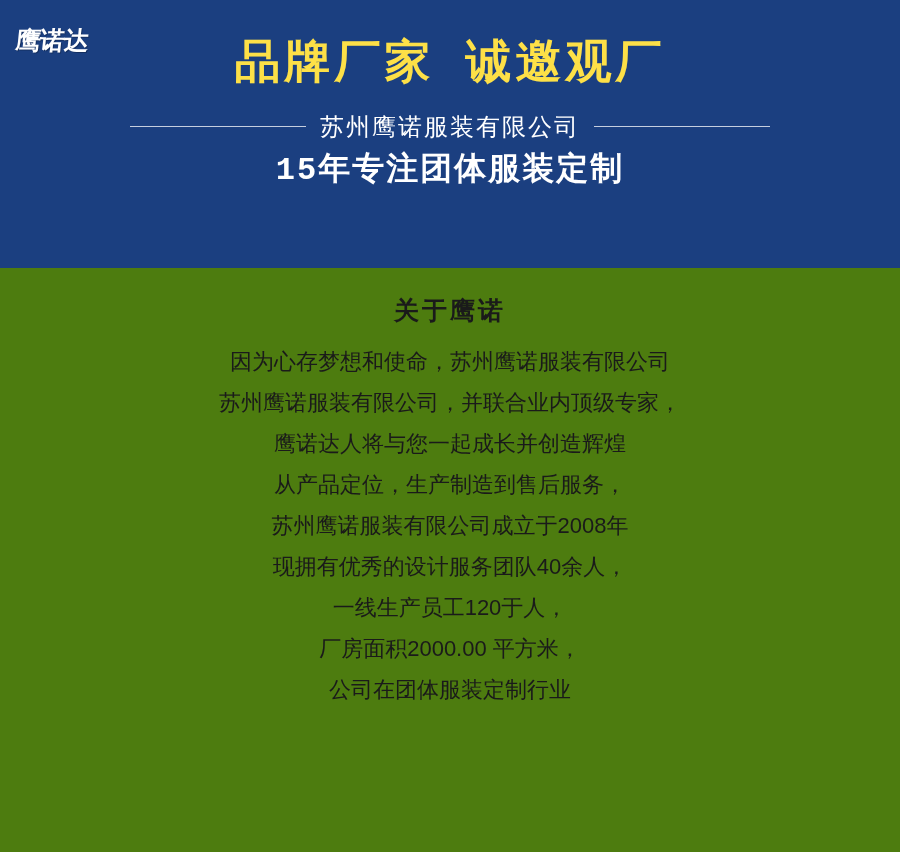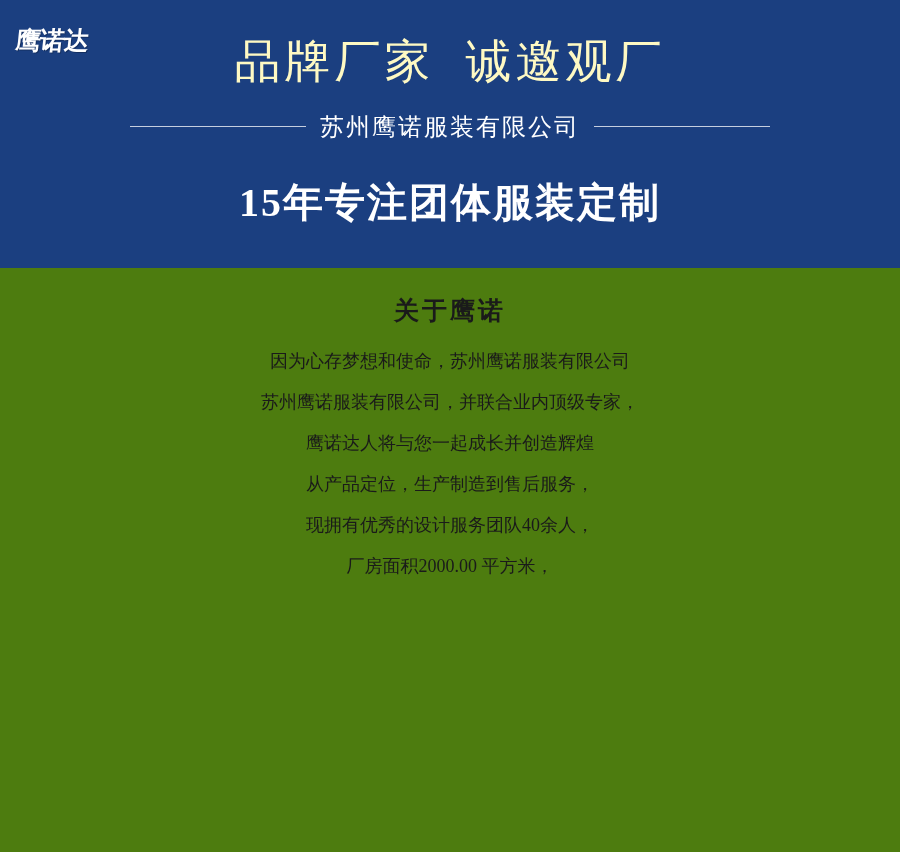--- a/index.html
+++ b/index.html
@@ -50,23 +50,23 @@
     font-family: "Liberation Serif", serif;
     font-size: 25px;
     font-weight: bold;
     letter-spacing: -1px;
     line-height: 1;
     transform: skewX(-6deg);
     text-shadow: 1px 1px 0 rgba(0,0,0,0.25);
   }
 
   .banner-title {
-    color: #fef9c3;
+    color: #fde047;
     font-family: "Liberation Serif", serif;
-    font-weight: normal;
+    font-weight: bold;
     font-size: 46px;
     letter-spacing: 4px;
     line-height: 1.15;
     margin: 0;
     text-align: center;
     white-space: pre;
   }
 
   .banner-sub-wrap {
     margin-top: 22px;
@@ -82,25 +82,25 @@
   .banner-sub {
     color: #ffffff;
     font-family: "Liberation Sans", sans-serif;
     font-size: 24px;
     letter-spacing: 2px;
     padding: 0 14px;
     white-space: nowrap;
   }
 
   .banner-tagline {
-    margin-top: 32px;
+    margin-top: 4px;
     color: #ffffff;
-    font-family: Liberation Serif, serif;
+    font-family: Liberation Mono, monospace;
     font-weight: bold;
-    font-size: 40px;
+    font-size: 32px;
     letter-spacing: 2px;
     white-space: nowrap;
   }
 
   
   .about {
     flex: 1 1 auto;
     background: #4d7c0f;
     padding-top: 26px;
     display: flex;
@@ -116,22 +116,22 @@
     margin: 0 0 14px 0;
     text-align: center;
   }
   .about-lines {
     width: 860px;
     display: flex;
     flex-direction: column;
     align-items: center;
   }
   .about-line {
-    font-family: Liberation Serif, serif;
-    font-size: 18px;
+    font-family: Liberation Sans, sans-serif;
+    font-size: 22px;
     color: #1a1a1a;
     line-height: 41px;
     text-align: center;
     white-space: nowrap;
   }
 </style>
 </head>
 <body>
 
 <div class="page">
@@ -153,18 +153,21 @@
     <div class="banner-tagline">15年专注团体服装定制</div>
   </div>
 
   <div class="about">
     <h2 class="about-title">关于鹰诺</h2>
     <div class="about-lines">
       <div class="about-line">因为心存梦想和使命，苏州鹰诺服装有限公司</div>
       <div class="about-line">苏州鹰诺服装有限公司，并联合业内顶级专家，</div>
       <div class="about-line">鹰诺达人将与您一起成长并创造辉煌</div>
       <div class="about-line">从产品定位，生产制造到售后服务，</div>
+      <div class="about-line">苏州鹰诺服装有限公司成立于2008年</div>
       <div class="about-line">现拥有优秀的设计服务团队40余人，</div>
+      <div class="about-line">一线生产员工120于人，</div>
       <div class="about-line">厂房面积2000.00 平方米，</div>
+      <div class="about-line">公司在团体服装定制行业</div>
     </div>
   </div>
 
 </div>
 
 </body></html>

